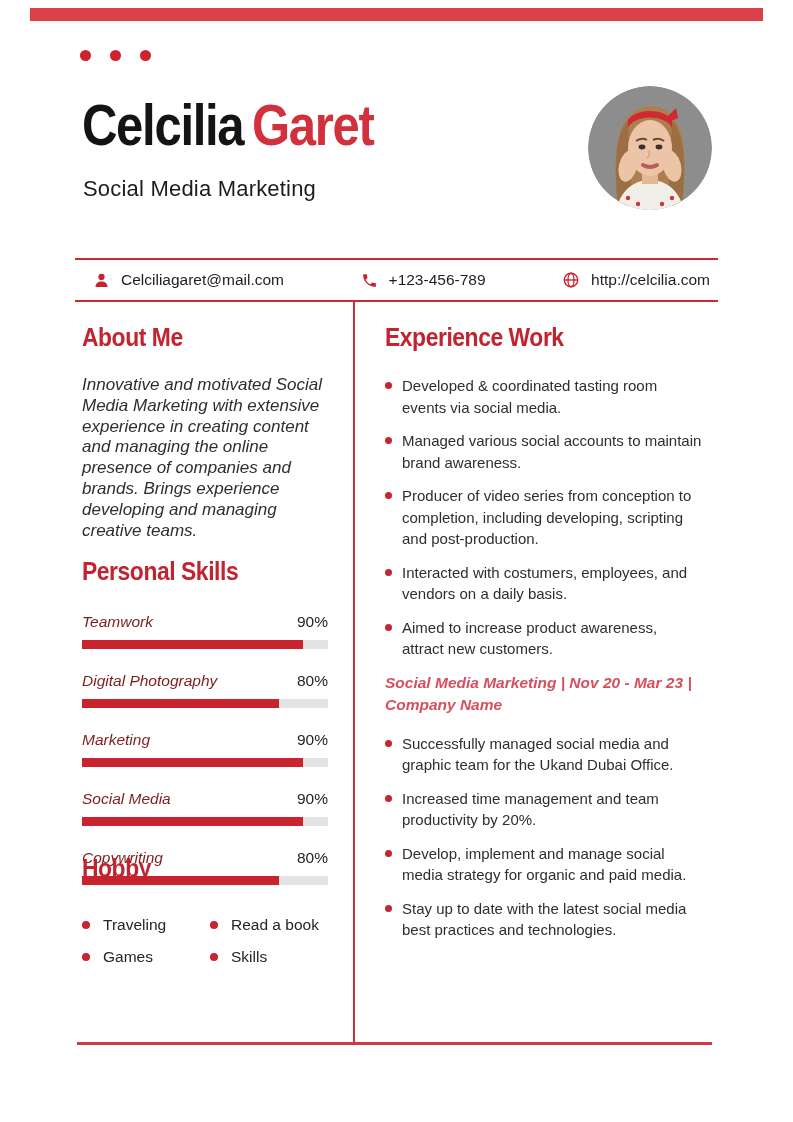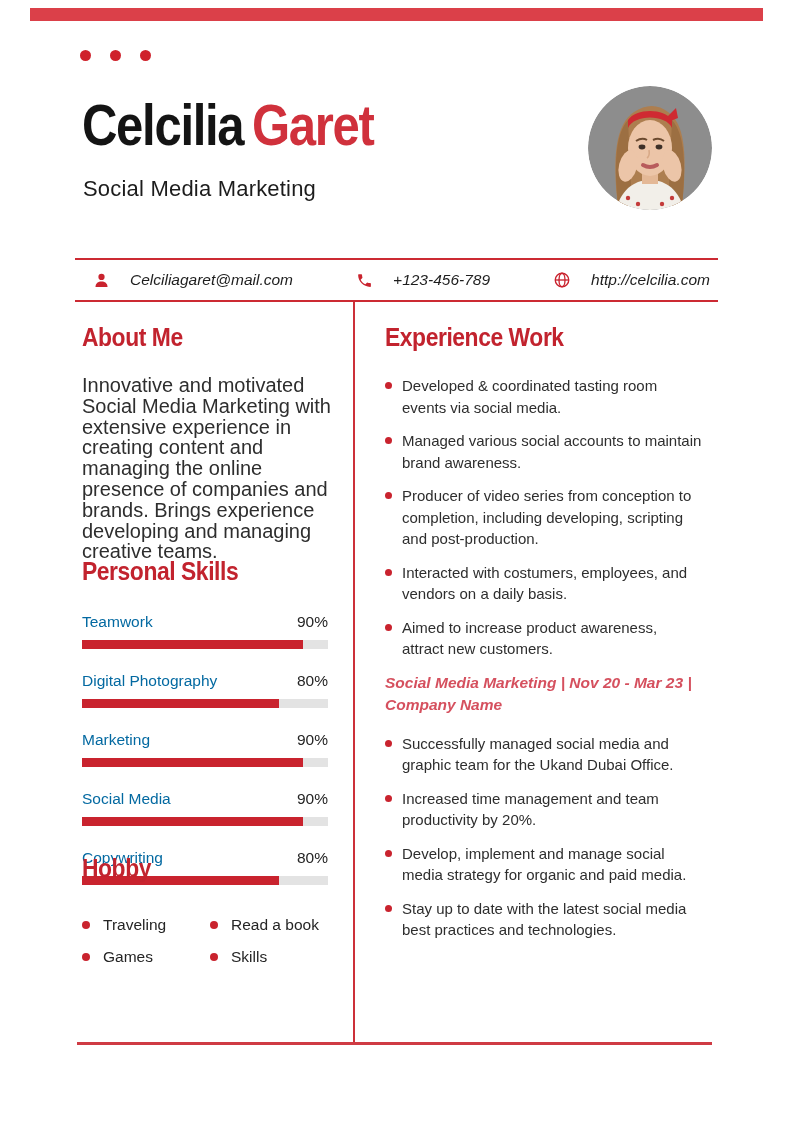--- a/index.html
+++ b/index.html
@@ -23,43 +23,43 @@
 
   .photo { position:absolute; left:588px; top:86px; width:124px; height:124px; border-radius:50%; overflow:hidden; }
 
   
   .contact {
     position:absolute; left:75px; top:258px; width:643px; height:44px;
     border-top:2.5px solid #cc2a33; border-bottom:2.5px solid #cc2a33;
     display:flex; align-items:center; justify-content:space-between;
     padding:0 8px 0 18px;
   }
-  .contact-item { display:flex; align-items:center; gap:20px;font-style:italic; }
+  .contact-item { display:flex; align-items:center; gap:11px; }
   .contact-item svg { display:block; }
   .contact-item .txt { font-size:15.5px; color:#1e1e1e; }
 
   
   .v-divider { position:absolute; left:353px; top:302px; width:2px; height:742px; background:#cc3039; }
   .bottom-line { position:absolute; left:77px; top:1042px; width:635px; height:3px; background:#cf3b44; }
 
   h2.sec {
     color:#c2232e; font-size:26px; font-weight:800; letter-spacing:-.5px;
     transform:scaleX(.88); transform-origin:left center; white-space:nowrap;
   }
 
   
   .about { position:absolute; left:82px; top:322px; width:252px; }
   .about h2 { margin-bottom:22px; }
-  .about p { font-size:20px; line-height:20.8px; color:#2e2e2e; }
+  .about p { font-size:17px; line-height:20.8px; color:#2e2e2e;font-style:italic; }
 
   .skills { position:absolute; left:82px; top:556px; width:246px; }
   .skills h2 { margin-bottom:26px; }
   .skill { margin-bottom:23px; }
   .skill-row { display:flex; justify-content:space-between; align-items:baseline; margin-bottom:9px; }
-  .skill-row .lbl { font-size:15.5px; color:#0369a1; }
+  .skill-row .lbl { font-size:15.5px; color:#7f1d1d;font-style:italic; }
   .skill-row .pct { font-size:15.5px; color:#252525; }
   .track { width:100%; height:9px; background:#e3e3e3; }
   .fill  { height:100%; background:#c9232e; }
 
   .hobby { position:absolute; left:82px; top:853px; width:262px; }
   .hobby h2 { margin-bottom:32px; }
   .hobby-grid { display:grid; grid-template-columns:128px auto; row-gap:14px; }
   .hobby-item { display:flex; align-items:center; gap:13px; font-size:15.5px; color:#252525; }
   .hobby-item .b { width:8px; height:8px; border-radius:50%; background:#c9232e; flex:0 0 auto; }
 

